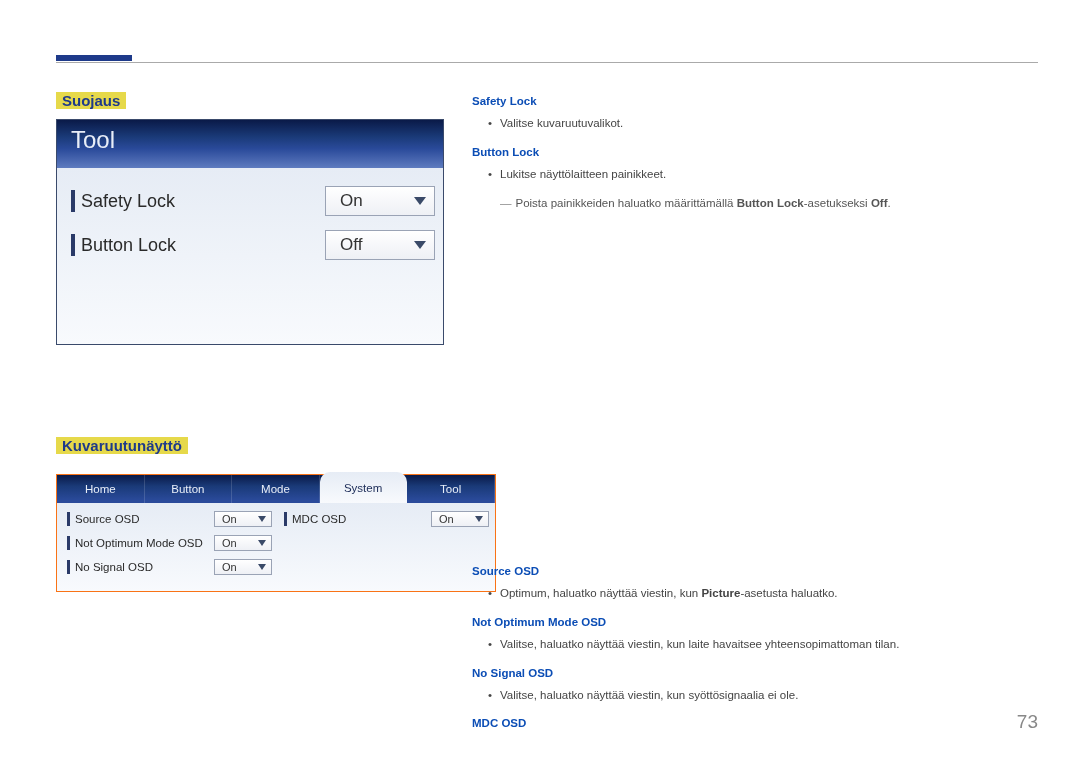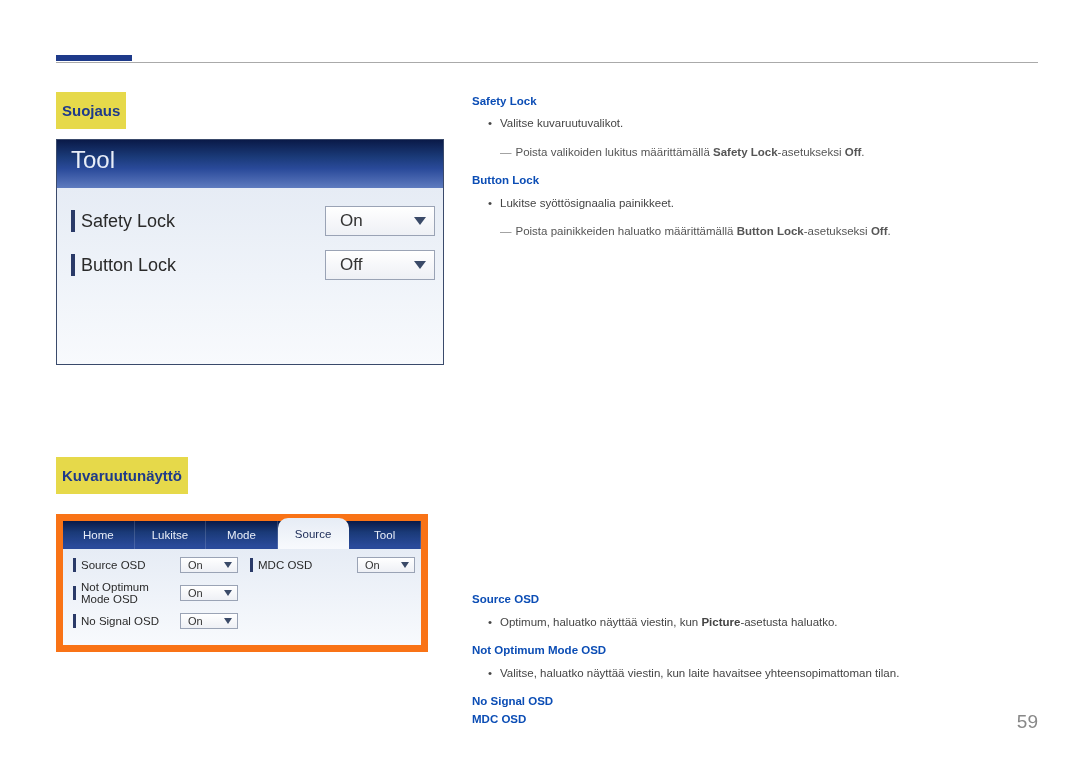--- a/index.html
+++ b/index.html
@@ -35,21 +35,21 @@
     gap: 28px;
   }
   .left-col { width: 388px; flex-shrink: 0; }
   .right-col { flex: 1; font-size: 11.5px; line-height: 1.6; }
   .section-heading {
     display: inline-block;
     background: #e6d94a;
     color: #1e3a8a;
     font-weight: bold;
     font-size: 15px;
-    padding: 10px 6px;
+    padding: 0 6px;
     margin-bottom: 10px;
   }
   .blue-label { color: #0b4db5; font-weight: bold; font-size: 11.5px; }
   ul.desc { list-style: none; margin: 4px 0 10px 16px; }
   ul.desc > li::before { content: "•"; margin-right: 8px; }
   ul.desc > li { color: #444; margin-bottom: 4px; }
   .sub-note { margin-left: 28px; color: #555; font-size: 11.5px; margin-bottom: 10px; }
   .dash { color: #888; margin-right: 4px; }
   .off-bold { font-weight: bold; }
   .spacer-lg { height: 92px; }
@@ -92,22 +92,22 @@
   }
   .tri-down {
     width: 0; height: 0;
     border-left: 6px solid transparent;
     border-right: 6px solid transparent;
     border-top: 8px solid #3a4a68;
   }
 
   
   .osd-panel {
-    width: 372px;
-    border: 7px solid #f97316;
+    width: 440px;
+    border: 1px solid #f97316;
     margin-top: 10px;
   }
   .osd-tabs {
     display: flex;
     background: linear-gradient(#0a1a48 0%, #1a3a78 40%, #2a4a9a 90%);
     height: 28px;
   }
   .osd-tab {
     flex: 1; display: flex; align-items: center; justify-content: center;
     color: #e8eef8; font-size: 11.5px;
@@ -187,23 +187,23 @@
       </div>
     </div>
 
     <div class="spacer-lg"></div>
 
     <div class="section-heading">Kuvaruutunäyttö</div>
 
     <div class="osd-panel">
       <div class="osd-tabs">
         <div class="osd-tab">Home</div>
-        <div class="osd-tab">Lukitse</div>
+        <div class="osd-tab">Button</div>
         <div class="osd-tab">Mode</div>
-        <div class="osd-tab active">Source</div>
+        <div class="osd-tab active">System</div>
         <div class="osd-tab">Tool</div>
       </div>
       <div class="osd-body">
         <div class="osd-two-col">
           <div class="osd-col">
             <div class="osd-row">
               <div class="bar"></div>
               <div class="olabel">Source OSD</div>
               <div class="osel">
                 <span>On</span>
@@ -240,44 +240,44 @@
         </div>
       </div>
     </div>
   </div>
 
   <div class="right-col">
     <div class="blue-label">Safety Lock</div>
     <ul class="desc">
       <li>Valitse kuvaruutuvalikot.</li>
     </ul>
-    <div class="sub-note">
-      <span class="dash">―</span><span>Poista valikoiden lukitus määrittämällä </span><span class="off-bold">Safety Lock</span><span>-asetukseksi </span><span class="off-bold">Off</span><span>.</span>
-    </div>
 
     <div class="blue-label">Button Lock</div>
     <ul class="desc">
-      <li>Lukitse syöttösignaalia painikkeet.</li>
+      <li>Lukitse näyttölaitteen painikkeet.</li>
     </ul>
     <div class="sub-note">
       <span class="dash">―</span><span>Poista painikkeiden haluatko määrittämällä </span><span class="off-bold">Button Lock</span><span>-asetukseksi </span><span class="off-bold">Off</span><span>.</span>
     </div>
 
     <div class="right-section-2"></div>
 
     <div class="blue-label">Source OSD</div>
     <ul class="desc">
       <li><span>Optimum, haluatko näyttää viestin, kun </span><span class="off-bold">Picture</span><span>-asetusta haluatko.</span></li>
     </ul>
 
     <div class="blue-label">Not Optimum Mode OSD</div>
     <ul class="desc">
       <li>Valitse, haluatko näyttää viestin, kun laite havaitsee yhteensopimattoman tilan.</li>
     </ul>
 
     <div class="blue-label">No Signal OSD</div>
+    <ul class="desc">
+      <li>Valitse, haluatko näyttää viestin, kun syöttösignaalia ei ole.</li>
+    </ul>
 
     <div class="blue-label">MDC OSD</div>
 
   </div>
 </div>
 
-<div class="page-num">59</div>
+<div class="page-num">73</div>
 
 </body></html>

